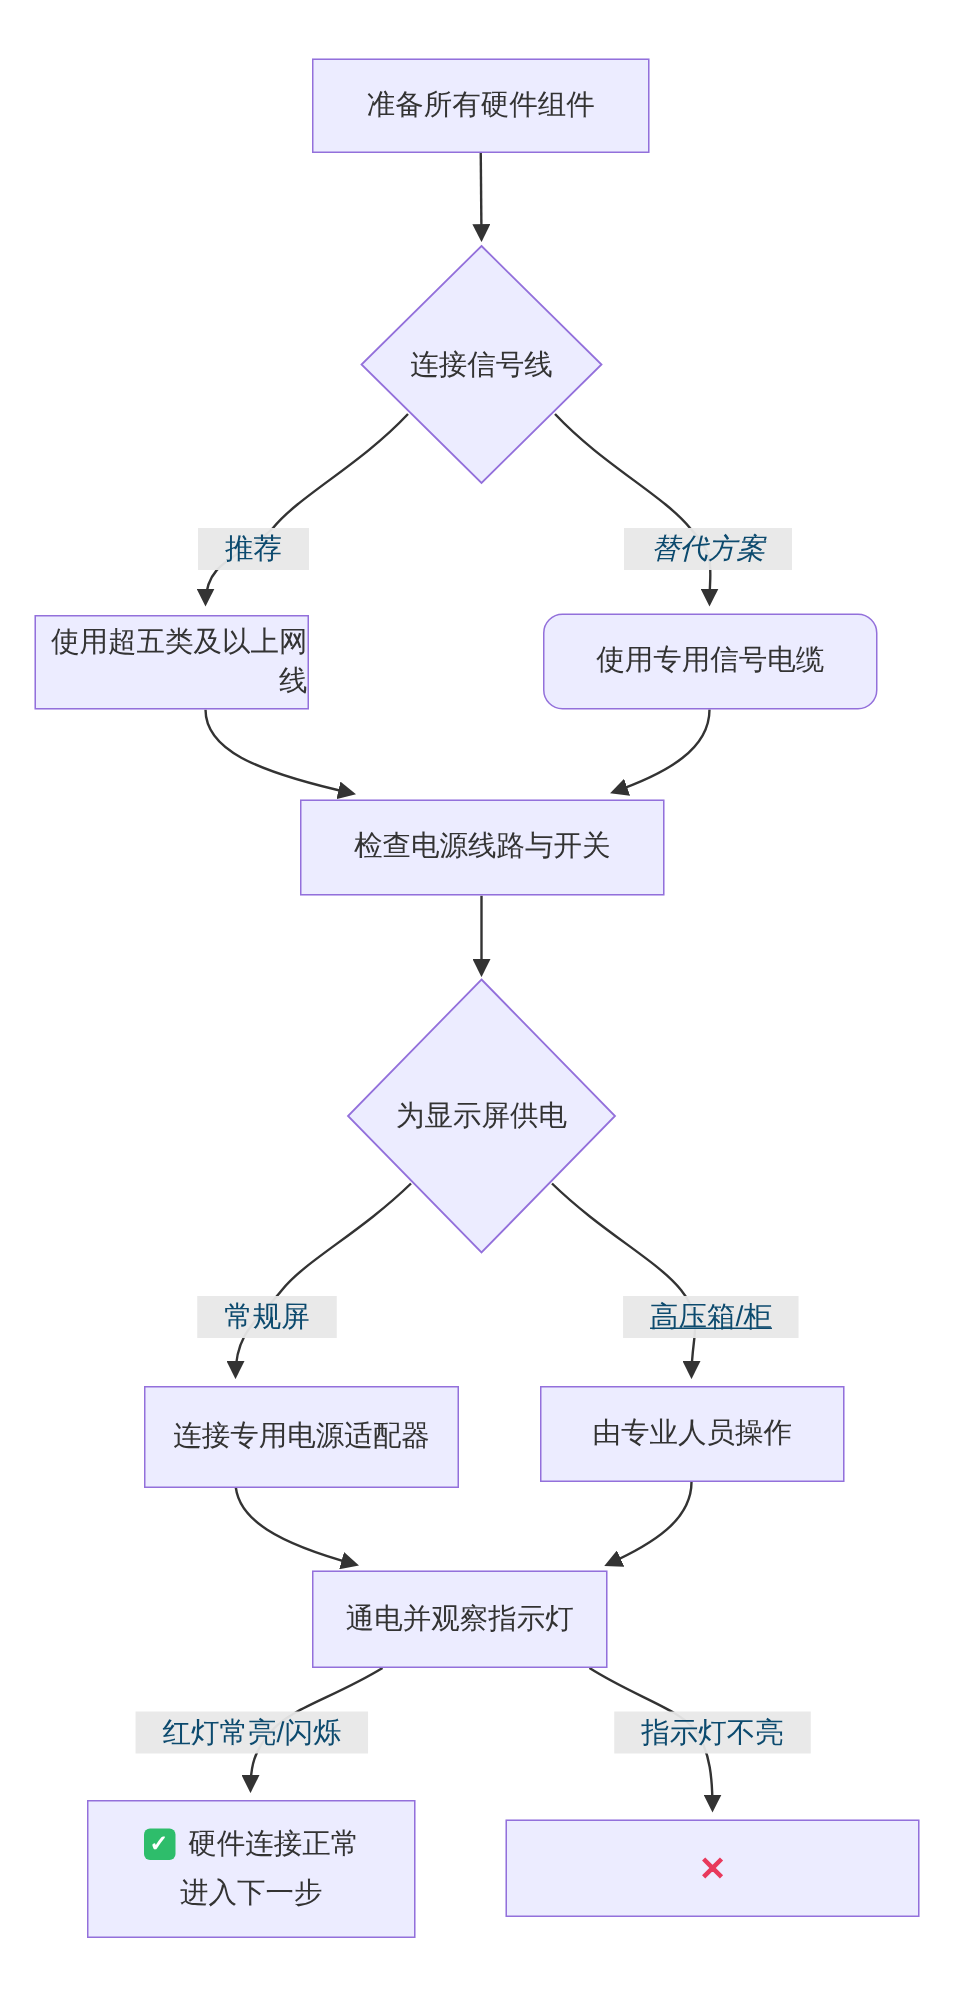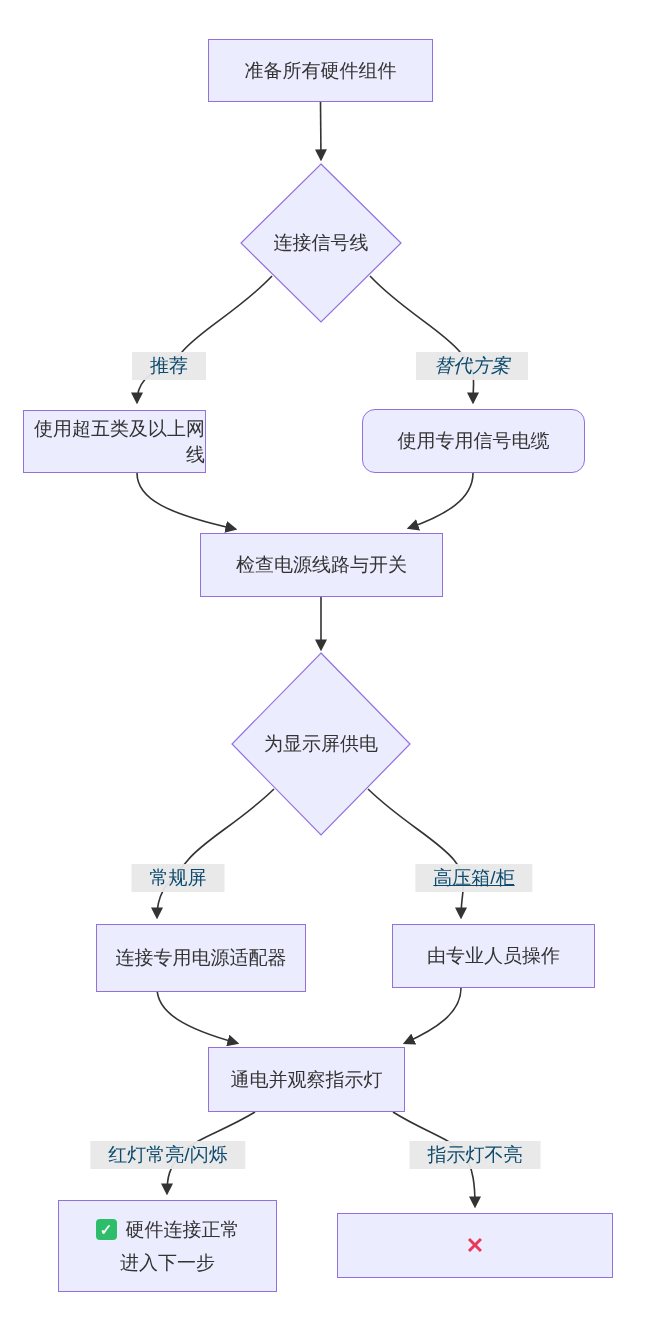--- a/index.html
+++ b/index.html
@@ -68,21 +68,21 @@
   <div class="node" style="left:208px;top:39px;width:225px;height:63px;">准备所有硬件组件</div>
 
   <div class="node" style="left:23px;top:410px;width:183px;height:63px;">使用超五类及以上网线</div>
 
   <div class="node" style="left:362px;top:409px;width:223px;height:64px;border-radius:13px;">使用专用信号电缆</div>
 
   <div class="node" style="left:200px;top:533px;width:243px;height:64px;">检查电源线路与开关</div>
 
   <div class="node" style="left:52px;top:924px;width:210px;height:68px;margin-left:44px;">连接专用电源适配器</div>
 
-  <div class="node" style="left:360px;top:924px;width:203px;height:64px;margin-left:32px;">由专业人员操作</div>
+  <div class="node" style="left:360px;top:924px;width:203px;height:64px;">由专业人员操作</div>
 
   <div class="node" style="left:208px;top:1047px;width:197px;height:65px;">通电并观察指示灯</div>
 
   <div class="node" style="left:58px;top:1200px;width:219px;height:92px;">
     <div class="col">
       <div class="row">
         <span class="check-badge">✓</span>
         <span>硬件连接正常</span>
       </div>
       <div>进入下一步</div>

